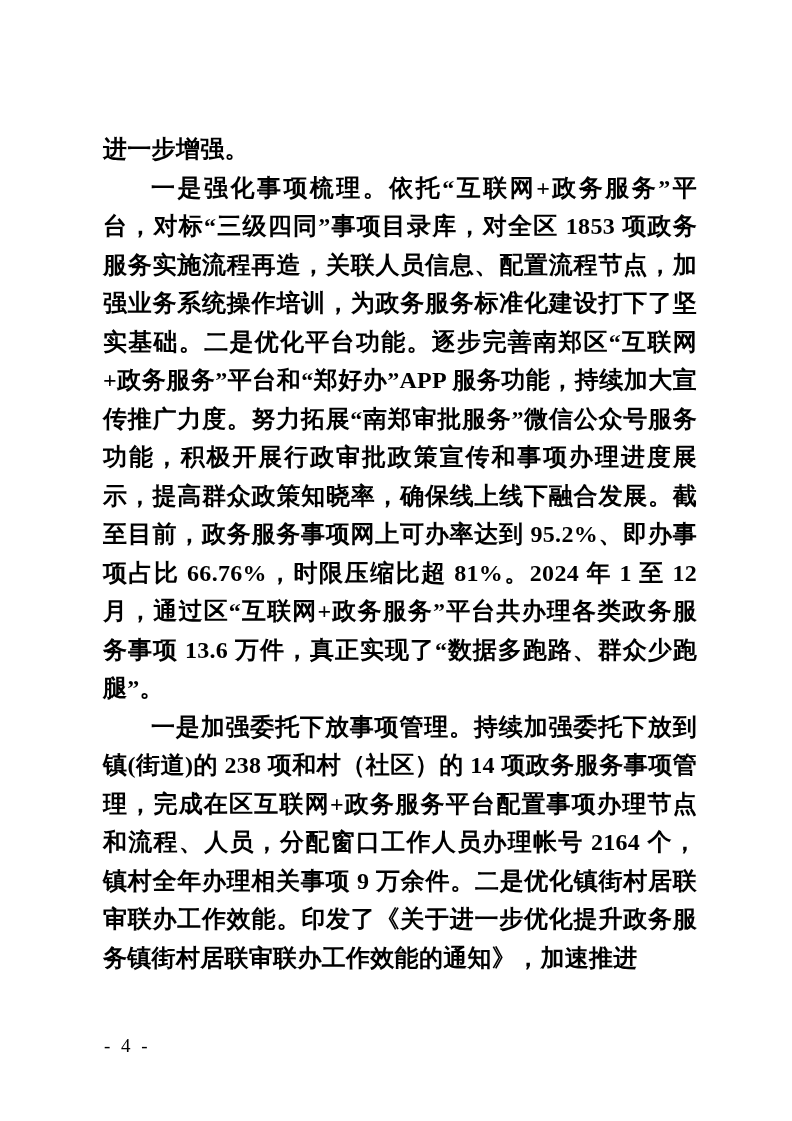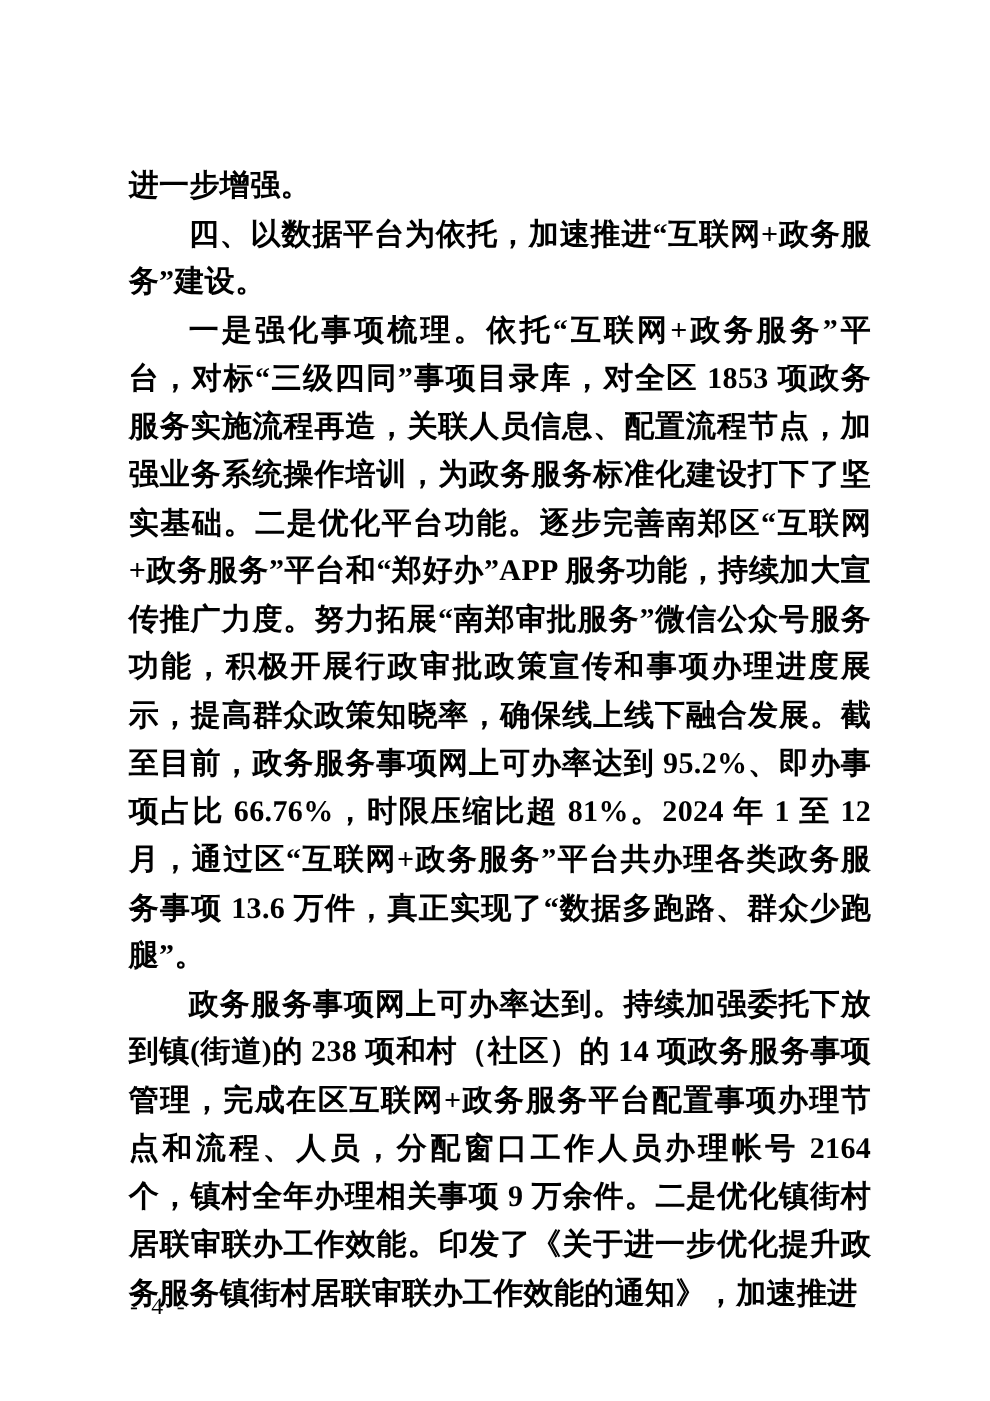--- a/index.html
+++ b/index.html
@@ -44,18 +44,17 @@
     letter-spacing: 3px;
     color: #000000;
   }
 </style>
 </head>
 <body>
 
 <div class="page">
   <div class="content">
       <p class="para"><span class="seg seg-bold">进一步增强。</span></p>
-      <p class="para indent"><span class="seg seg-bold">四、以数据平台为依托，加速推进“互联网+政务服务”建设。</span></p>
       <p class="para indent"><span class="seg seg-bold">一是强化事项梳理。</span><span class="seg">依托“互联网+政务服务”平台，对标“三级四同”事项目录库，对全区 1853 项政务服务实施流程再造，关联人员信息、配置流程节点，加强业务系统操作培训，为政务服务标准化建设打下了坚实基础。</span><span class="seg seg-bold">二是优化平台功能。</span><span class="seg">逐步完善南郑区“互联网+政务服务”平台和“郑好办”APP 服务功能，持续加大宣传推广力度。努力拓展“南郑审批服务”微信公众号服务功能，积极开展行政审批政策宣传和事项办理进度展示，提高群众政策知晓率，确保线上线下融合发展。截至目前，政务服务事项网上可办率达到 95.2%、即办事项占比 66.76%，时限压缩比超 81%。2024 年 1 至 12 月，通过区“互联网+政务服务”平台共办理各类政务服务事项 13.6 万件，真正实现了“数据多跑路、群众少跑腿”。</span></p>
-      <p class="para indent"><span class="seg seg-bold">政务服务事项网上可办率达到。</span><span class="seg">持续加强委托下放到镇(街道)的 238 项和村（社区）的 14 项政务服务事项管理，完成在区互联网+政务服务平台配置事项办理节点和流程、人员，分配窗口工作人员办理帐号 2164 个，镇村全年办理相关事项 9 万余件。</span><span class="seg seg-bold">二是优化镇街村居联审联办工作效能。</span><span class="seg">印发了《关于进一步优化提升政务服务镇街村居联审联办工作效能的通知》，加速推进</span></p>
+      <p class="para indent"><span class="seg seg-bold">一是加强委托下放事项管理。</span><span class="seg">持续加强委托下放到镇(街道)的 238 项和村（社区）的 14 项政务服务事项管理，完成在区互联网+政务服务平台配置事项办理节点和流程、人员，分配窗口工作人员办理帐号 2164 个，镇村全年办理相关事项 9 万余件。</span><span class="seg seg-bold">二是优化镇街村居联审联办工作效能。</span><span class="seg">印发了《关于进一步优化提升政务服务镇街村居联审联办工作效能的通知》，加速推进</span></p>
     </div>
   <div class="footer">- 4 -</div>
 </div>
 
 </body></html>

